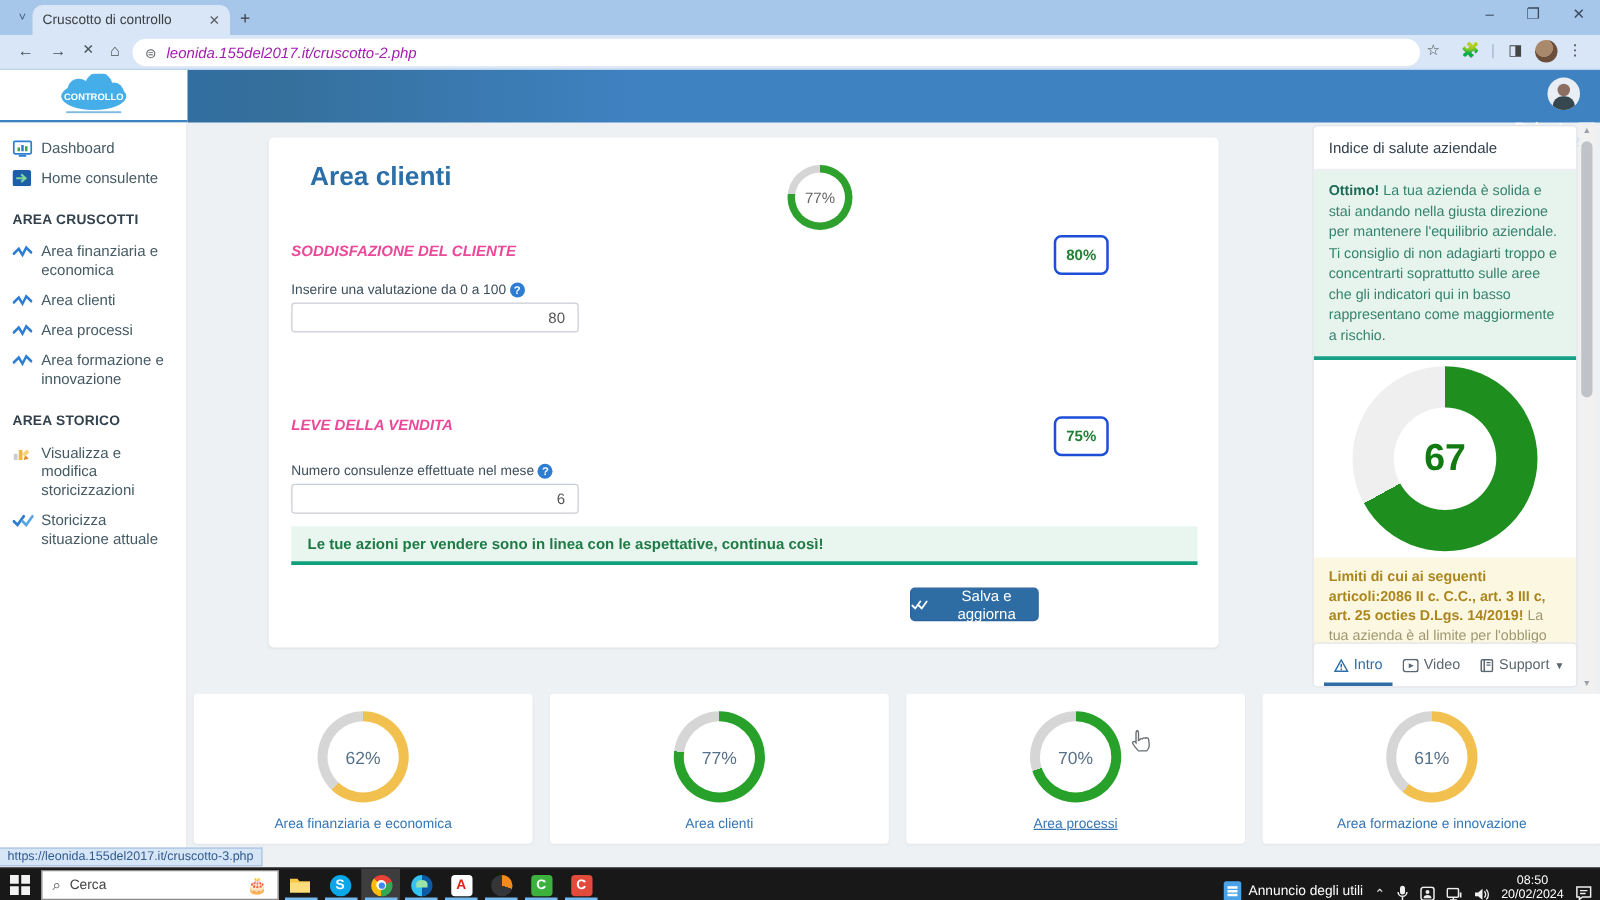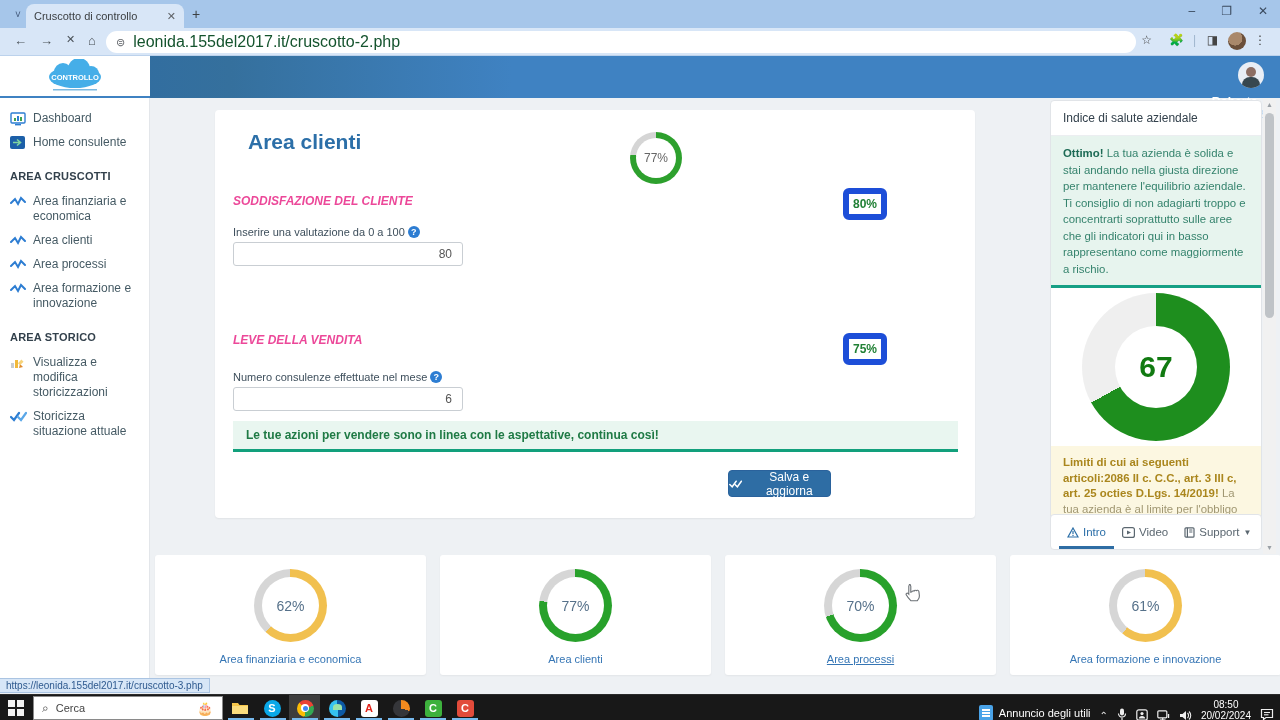--- a/index.html
+++ b/index.html
@@ -11,21 +11,21 @@
   .tab-search-btn { position:absolute; left:8px; top:7px; width:20px; height:16px; border-radius:6px; color:#41587a; font-size:10px; text-align:center; line-height:15px; }
   .tab { position:absolute; left:26px; top:4px; width:158px; height:24px; background:#d8e6f7; border-radius:8px 8px 0 0; display:flex; align-items:center; padding:0 8px; }
   .tab-title { font-size:11px; color:#3c4043; white-space:nowrap; overflow:hidden; flex:1; }
   .tab-close { font-size:11px; color:#5f6368; margin-left:6px; }
   .newtab-btn { position:absolute; left:192px; top:6px; font-size:14px; color:#3c4043; }
   .wincontrols { position:absolute; right:12px; top:4px; display:flex; gap:26px; color:#3a4a5e; font-size:12px; }
   .toolbar { position:absolute; left:0; top:28px; width:1280px; height:28px; background:#d8e6f7; border-bottom:1px solid #bcd2ec; }
   .nav-ico { position:absolute; top:5px; font-size:13px; color:#495057; }
   .urlbar { position:absolute; left:106px; top:3px; width:1030px; height:22px; background:#ffffff; border-radius:11px; display:flex; align-items:center; padding:0 10px; }
   .urlbar .tune { font-size:11px; color:#5f6368; margin-right:8px; }
-  .url-text { font-size:16px; color:#14532d; }
+  .url-text { font-size:12px; color:#a21caf;font-style:italic; }
   .tool-right { position:absolute; top:5px; font-size:12px; color:#444; }
   .avatar-dot { position:absolute; width:18px; height:18px; border-radius:50%; background:radial-gradient(circle at 40% 35%, #a9886b 0 45%, #6b4f3a 46% 100%); top:4px; }
 
   
   .appheader { position:absolute; left:0; top:56px; width:1280px; height:42px; background:linear-gradient(90deg,#2c6aa4 0%,#35709d 18%,#3f82c2 40%,#3f82c2 100%); }
   .logo-box { position:absolute; left:0; top:56px; width:150px; height:42px; background:#fff; border-bottom:2px solid #3f82c2; display:flex; align-items:center; justify-content:center; }
   .user-block { position:absolute; right:16px; top:62px; display:flex; align-items:flex-end; gap:8px;flex-direction:column; }
   .user-avatar { width:26px; height:26px; border-radius:50%; background:#e9eef5; position:relative; overflow:hidden; }
   .user-avatar:before { content:""; position:absolute; left:8px; top:5px; width:10px; height:10px; border-radius:50%; background:#8d6e63; }
   .user-avatar:after { content:""; position:absolute; left:4px; top:15px; width:18px; height:12px; border-radius:8px 8px 0 0; background:#37474f; }
@@ -39,21 +39,21 @@
   .side-sect { font-size:11px; font-weight:bold; color:#33414c; margin:20px 0 12px 0; letter-spacing:.2px; }
 
   
   .main-card { position:absolute; left:215px; top:110px; width:760px; height:408px; background:#fff; border-radius:4px; box-shadow:0 1px 2px rgba(0,0,0,.06); }
   .main-title { position:absolute; left:33px; top:20px; font-size:21px; font-weight:bold; color:#2c6fa8; }
   .donut { border-radius:50%; position:relative; }
   .donut .hole { position:absolute; background:#fff; border-radius:50%; display:flex; align-items:center; justify-content:center; }
   .donut-sm { position:absolute; left:415px; top:22px; width:52px; height:52px; }
   .donut-sm .hole { left:6px; top:6px; width:40px; height:40px; font-size:12px; color:#666; }
   .sec-head { position:absolute; left:18px; font-size:12px; font-weight:bold; font-style:italic; color:#ec4899; }
-  .badge { position:absolute; left:628px; width:44px; height:32px; border:6px solid #1d4ed8; border-radius:6px; color:#218035; font-weight:bold; font-size:12px; display:flex; align-items:center; justify-content:center; background:#fff; }
+  .badge { position:absolute; left:628px; width:44px; height:32px; border:2px solid #1d4ed8; border-radius:6px; color:#218035; font-weight:bold; font-size:12px; display:flex; align-items:center; justify-content:center; background:#fff; }
   .fld-label { position:absolute; left:18px; font-size:11px; color:#3e4f5c; display:flex; align-items:center; gap:3px; }
   .help { width:12px; height:12px; border-radius:50%; background:#2d7dd2; color:#fff; font-size:9px; font-weight:bold; display:inline-flex; align-items:center; justify-content:center; }
   .fld-input { position:absolute; left:18px; width:230px; height:24px; border:1px solid #c9ced3; border-radius:3px; font-size:12px; color:#555; text-align:right; padding-right:10px; font-family:"Liberation Sans",sans-serif; }
   .msg { position:absolute; left:18px; width:725px; height:31px; background:#e9f6f0; border-bottom:3px solid #12a07c; display:flex; align-items:center; padding-left:13px; font-size:12px; font-weight:bold; color:#1f7a45; }
   .save-btn { position:absolute; left:513px; top:360px; width:103px; height:27px; background:#2e6da4; border:1px solid #2a629c; border-radius:4px; color:#fff; font-size:12px; display:flex; align-items:center; justify-content:center; gap:6px; cursor:pointer; }
 
   
   .cards-row { position:absolute; left:155px; top:555px; display:flex; gap:14px;justify-content:flex-end; }
   .stat-card { width:271px; height:120px; background:#fff; border-radius:3px; box-shadow:0 1px 2px rgba(0,0,0,.05); position:relative; }
   .stat-donut { position:absolute; left:99px; top:14px; width:73px; height:73px; }

